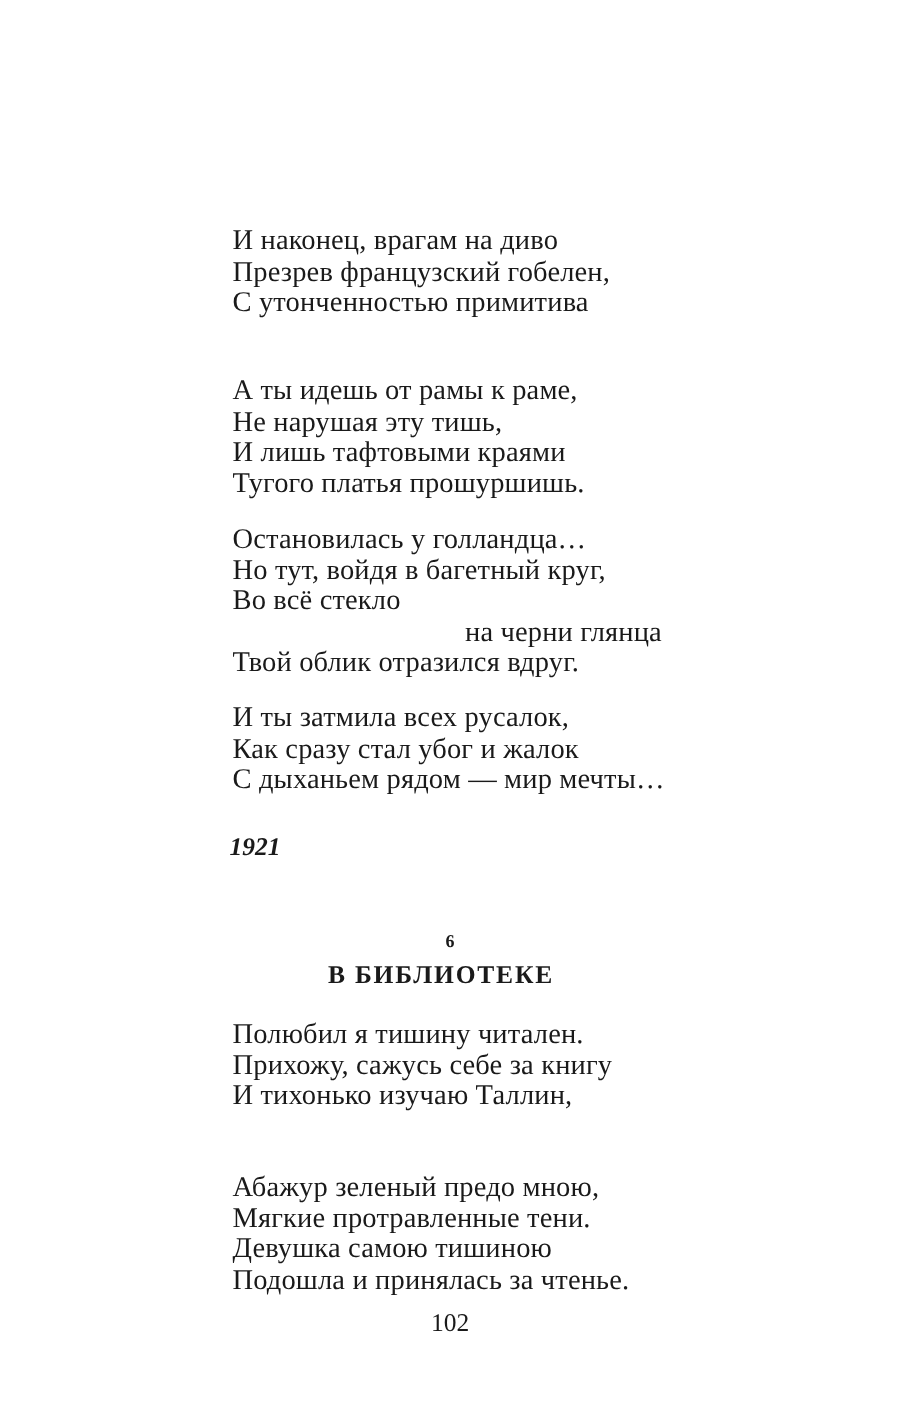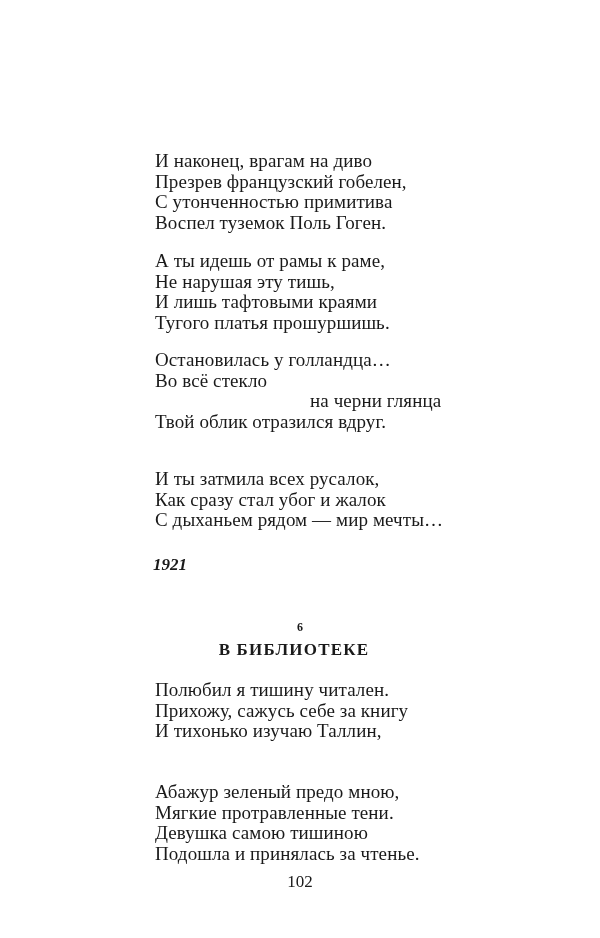--- a/index.html
+++ b/index.html
@@ -17,32 +17,32 @@
 </head>
 <body>
 
 <div class="page">
 
 
   <div class="stanza" style="top:151px">
     <span class="line">И наконец, врагам на диво</span>
     <span class="line">Презрев французский гобелен,</span>
     <span class="line">С утонченностью примитива</span>
-    <span class="line">Воспел туземок Поль Гоген.</span>
   </div>
 
   <div class="stanza" style="top:251px">
     <span class="line">А ты идешь от рамы к раме,</span>
     <span class="line">Не нарушая эту тишь,</span>
     <span class="line">И лишь тафтовыми краями</span>
     <span class="line">Тугого платья прошуршишь.</span>
   </div>
 
   <div class="stanza" style="top:350px">
     <span class="line">Остановилась у голландца…</span>
+    <span class="line">Но тут, войдя в багетный круг,</span>
     <span class="line">Во всё стекло</span>
     <span class="line indent">на черни глянца</span>
     <span class="line">Твой облик отразился вдруг.</span>
   </div>
 
   <div class="stanza" style="top:469px">
     <span class="line">И ты затмила всех русалок,</span>
     <span class="line">Как сразу стал убог и жалок</span>
     <span class="line">С дыханьем рядом — мир мечты…</span>
   </div>

